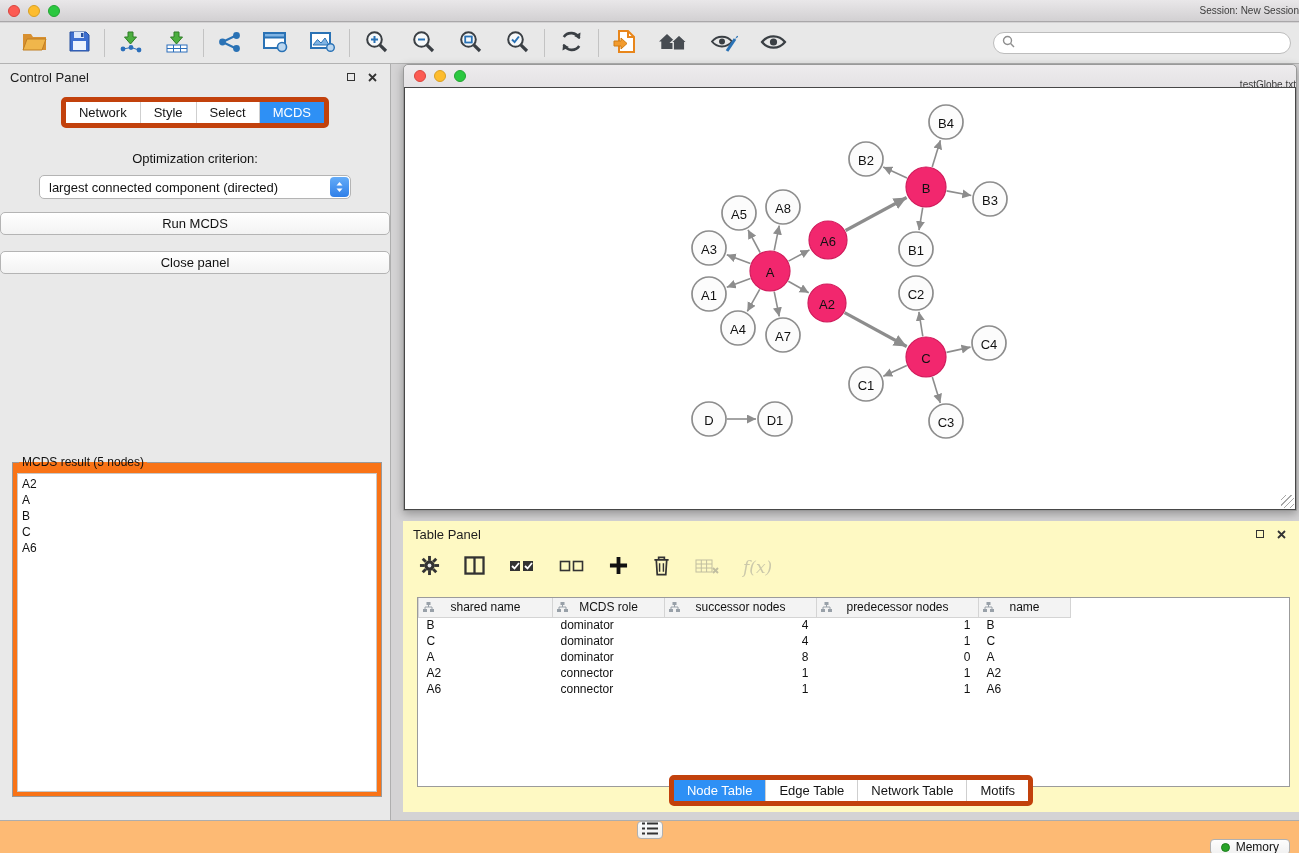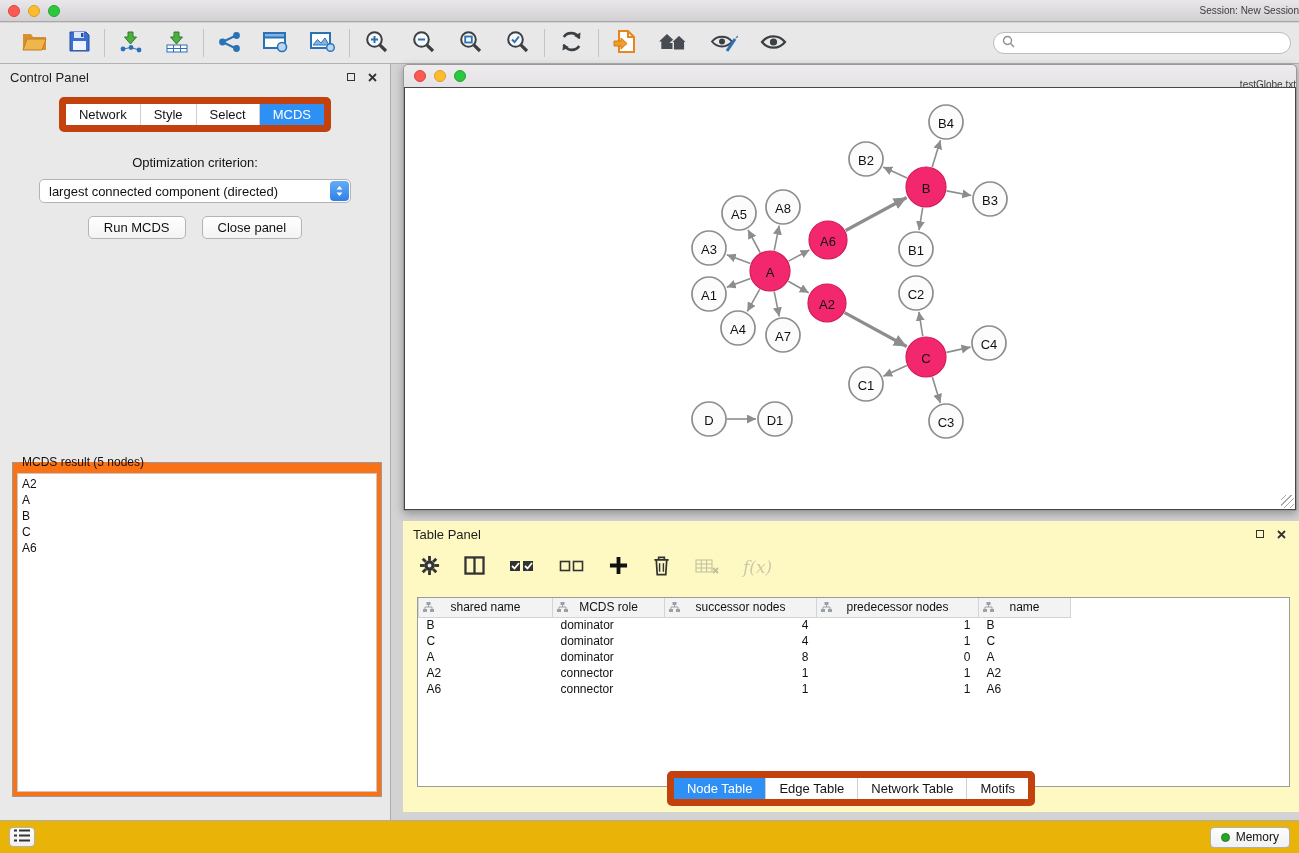--- a/index.html
+++ b/index.html
@@ -31,33 +31,33 @@
 
   
   .control-panel { position:absolute; left:0; top:64px; width:391px; height:756px;
     background:#e9e9e9; border-right:1px solid #aeaeae; }
   .panel-header { height:26px; display:flex; align-items:center; padding:0 10px; font-size:13px; color:#1d1d1d; }
   .panel-header .spacer { flex:1; }
   .panel-btn { width:15px; height:15px; display:flex; align-items:center; justify-content:center;
     background:none; border:none; margin-left:7px; cursor:default; }
   .float-square { width:8px; height:8px; border:1.5px solid #333; display:inline-block; }
 
-  .seg { display:inline-flex; border:7px solid #c2410c; border-radius:5px; overflow:hidden; background:#fff;text-align:right; }
+  .seg { display:inline-flex; border:5px solid #c2410c; border-radius:5px; overflow:hidden; background:#fff;text-align:right; }
   .seg-tab { padding:3px 13px; font-size:13px; color:#141414; border-left:1px solid #cfcfcf; cursor:default; white-space:nowrap; }
   .seg-tab:first-child { border-left:none; }
   .seg-tab.active { background:#2e90f5; color:#fff; }
   .cp-tabs-row { display:flex; justify-content:center; margin-top:7px; }
 
   .opt-label { text-align:center; margin-top:23px; font-size:13px; color:#111; }
   .dropdown { width:312px; height:24px; margin:9px auto 0; background:#fff; border:1px solid #b4b4b4;
     border-radius:5px; display:flex; align-items:center; font-size:13px; color:#111;
     padding-left:9px; position:relative; cursor:default; }
   .dropdown .stepper { position:absolute; right:1px; top:1px; width:19px; height:20px; border-radius:4px;
     background:linear-gradient(#64acf8,#2f7fe8); display:flex; align-items:center; justify-content:center; }
-  .buttons-row { display:flex; justify-content:center; gap:16px; margin-top:13px; }
+  .buttons-row { display:flex; justify-content:center; gap:16px; margin-top:13px;flex-direction:column; }
   .btn { background:linear-gradient(#ffffff,#f3f3f3); border:1px solid #b4b4b4; border-radius:5px;
     padding:3px 15px; font-size:13px; color:#111; cursor:default; font-family:"Liberation Sans",sans-serif; }
 
   .result-fieldset { position:absolute; left:12px; width:370px; top:391px; height:342px;
     border:1px solid #9a9a9a; background:#f97316; padding:4px; }
   .result-fieldset legend { font-size:12px; color:#111; padding:0 3px; margin-left:2px; }
   .list-box { width:100%; height:100%; background:#fff; border:1px solid #c8c8c8;
     font-size:12px; color:#111; padding:2px 4px; overflow:auto; }
   .list-item { line-height:16px; }
 
@@ -88,22 +88,22 @@
     background:#fff; border:1px solid #9b9b9b; overflow:hidden; }
   table.data { border-collapse:collapse; width:100%; font-size:12px; color:#111; table-layout:fixed; }
   table.data th { background:#f3f3f3; border:1px solid #d4d4d4; border-top:none; font-weight:normal;
     font-size:12px; height:19px; position:relative; }
   table.data th.filler { background:#fff; border:none; }
   .col-ic { position:absolute; left:4px; top:50%; transform:translateY(-50%); line-height:0; }
   table.data td { height:16px; padding:0 8px; white-space:nowrap; overflow:hidden; }
   .tp-tabs-row { position:absolute; bottom:6px; left:0; right:0; display:flex; justify-content:center; }
 
   
-  .statusbar { position:absolute; left:0; bottom:0; right:0; height:33px; background:#eab308;
-    border-top:1px solid #adadad; display:flex; align-items:center; padding:0 9px; }
+  .statusbar { position:absolute; left:0; bottom:0; right:0; height:33px; background:#fdba74;
+    border-top:1px solid #adadad; display:flex; align-items:center; padding:0 9px;flex-direction:column; }
   .status-left-btn { width:26px; height:20px; background:linear-gradient(#fcfcfc,#efefef);
     border:1px solid #b0b0b0; border-radius:4px; display:flex; align-items:center; justify-content:center; cursor:default; }
   .memory-btn { margin-left:auto; height:21px; background:linear-gradient(#fdfdfd,#f1f1f1);
     border:1px solid #b0b0b0; border-radius:4px; display:flex; align-items:center; gap:6px;
     padding:0 10px; font-size:12px; color:#111; cursor:default; font-family:"Liberation Sans",sans-serif; }
   .mem-dot { width:9px; height:9px; border-radius:50%; background:#28a428; border:1px solid #1d7f1d; }
 </style>
 </head>
 <body>
 

